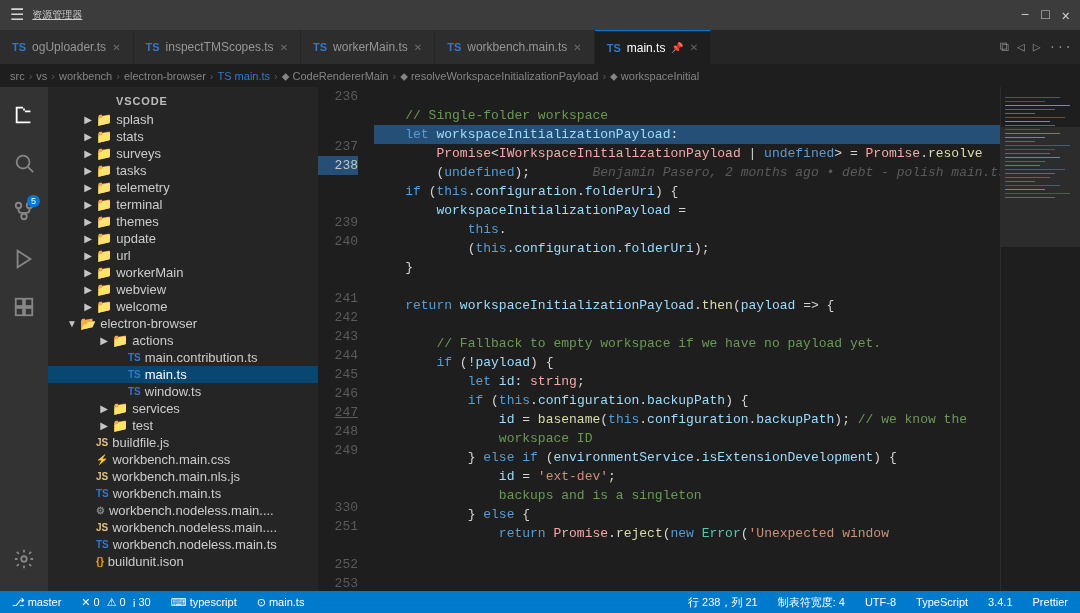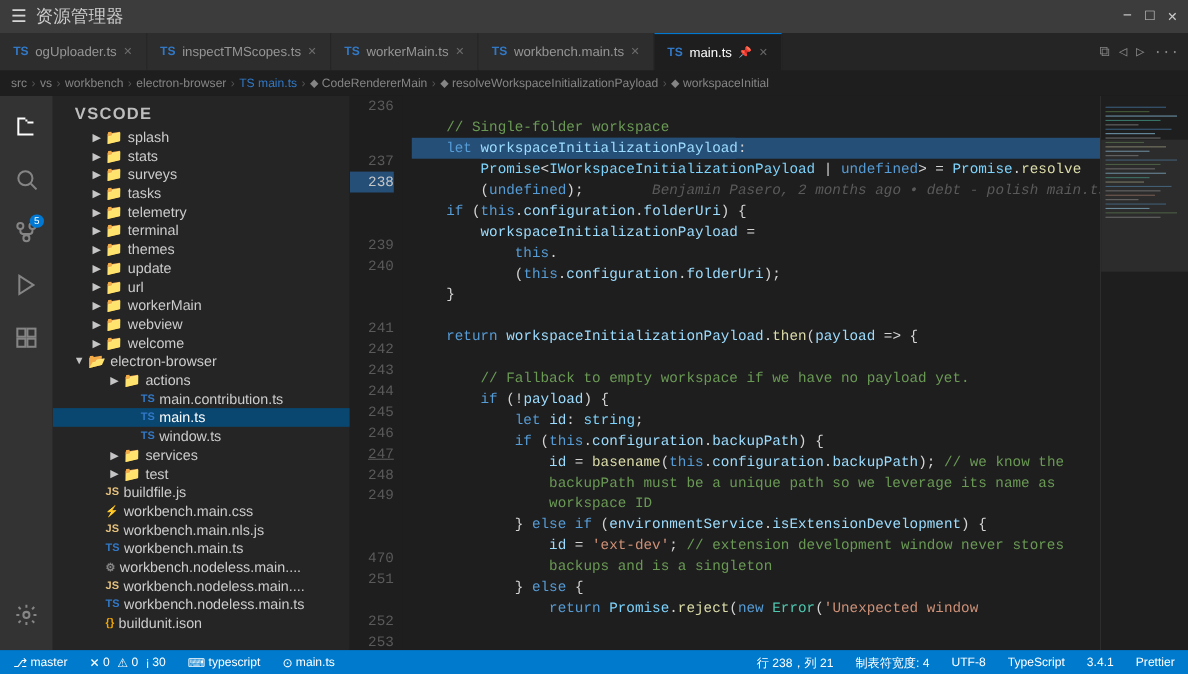--- a/index.html
+++ b/index.html
@@ -137,25 +137,26 @@
       flex-shrink: 0;
       font-family: -apple-system, sans-serif;
       font-size: 13px;
     }
     .sidebar::-webkit-scrollbar { width: 4px; }
     .sidebar::-webkit-scrollbar-track { background: transparent; }
     .sidebar::-webkit-scrollbar-thumb { background: #424242; }
 
     .sidebar-title {
       padding: 8px 20px 4px;
-      font-size: 15px;
+      font-size: 11px;
       font-weight: 700;
       letter-spacing: 0.08em;
       color: #bdbdbd;
       text-transform: uppercase;
+      margin-left: 48px;
     }
 
     .tree-item {
       display: flex;
       align-items: center;
       padding: 1px 0;
       cursor: pointer;
       color: #cccccc;
       white-space: nowrap;
     }
@@ -222,21 +223,21 @@
       align-items: baseline;
       height: 19px;
       white-space: pre;
     }
 
     
     .kw { color: #569cd6; }
     .fn { color: #dcdcaa; }
     .str { color: #ce9178; }
     .cm { color: #6a9955; }
-    .type { color: #7dd3fc; }
+    .type { color: #fca5a5; }
     .var { color: #9cdcfe; }
     .prop { color: #9cdcfe; }
     .param { color: #9cdcfe; }
     .cls { color: #4ec9b0; }
     .punc { color: #d4d4d4; }
     .hl { background: #264f78; border-radius: 2px; }
 
     
     .ghost { color: #5a5a5a; font-style: italic; }
 
@@ -287,21 +288,21 @@
     
     svg { vertical-align: middle; }
   </style>
 </head>
 <body>
 
 <div style="display:flex;flex-direction:column;height:613px;">
 
   <div class="title-bar">
     <span style="font-size:16px;">☰</span>
-    <span style="font-family:-apple-system,sans-serif;font-size:16px;color:#cccccc;">资源管理器</span>
+    <span style="font-family:-apple-system,sans-serif;font-size:10px;color:#cccccc;text-decoration:underline;">资源管理器</span>
     <span class="title-bar-spacer"></span>
     <div class="title-bar-actions">
       <span>−</span>
       <span>□</span>
       <span>✕</span>
     </div>
   </div>
 
   <div class="tab-bar">
     <div class="tab">
@@ -558,21 +559,21 @@
             <div style="height:19px;">242</div>
             <div style="height:19px;">243</div>
             <div style="height:19px;">244</div>
             <div style="height:19px;">245</div>
             <div style="height:19px;">246</div>
             <div style="height:19px;text-decoration:underline;">247</div>
             <div style="height:19px;">248</div>
             <div style="height:19px;">249</div>
             <div style="height:19px;"></div>
             <div style="height:19px;"></div>
-            <div style="height:19px;">470</div>
+            <div style="height:19px;">330</div>
             <div style="height:19px;">251</div>
             <div style="height:19px;"></div>
             <div style="height:19px;">252</div>
             <div style="height:19px;">253</div>
           </div>
 
           <div class="code-lines">
 
             <div class="code-line">&nbsp;</div>
 
@@ -632,32 +633,29 @@
             </div>
 
             <div class="code-line">
               <span>            </span><span class="kw">if</span><span class="punc"> (</span><span class="kw">this</span><span class="punc">.</span><span class="prop">configuration</span><span class="punc">.</span><span class="prop">backupPath</span><span class="punc">) {</span>
             </div>
 
             <div class="code-line">
               <span>                </span><span class="var">id</span><span class="punc"> = </span><span class="fn">basename</span><span class="punc">(</span><span class="kw">this</span><span class="punc">.</span><span class="prop">configuration</span><span class="punc">.</span><span class="prop">backupPath</span><span class="punc">); </span><span class="cm">// we know the</span>
             </div>
             <div class="code-line">
-              <span>                </span><span class="cm">backupPath must be a unique path so we leverage its name as</span>
-            </div>
-            <div class="code-line">
               <span>                </span><span class="cm">workspace ID</span>
             </div>
 
             <div class="code-line">
               <span>            </span><span class="punc">} </span><span class="kw">else if</span><span class="punc"> (</span><span class="var">environmentService</span><span class="punc">.</span><span class="prop">isExtensionDevelopment</span><span class="punc">) {</span>
             </div>
 
             <div class="code-line">
-              <span>                </span><span class="var">id</span><span class="punc"> = </span><span class="str">'ext-dev'</span><span class="punc">; </span><span class="cm">// extension development window never stores</span>
+              <span>                </span><span class="var">id</span><span class="punc"> = </span><span class="str">'ext-dev'</span><span class="punc">; </span>
             </div>
             <div class="code-line">
               <span>                </span><span class="cm">backups and is a singleton</span>
             </div>
 
             <div class="code-line">
               <span>            </span><span class="punc">} </span><span class="kw">else</span><span class="punc"> {</span>
             </div>
 
             <div class="code-line">

